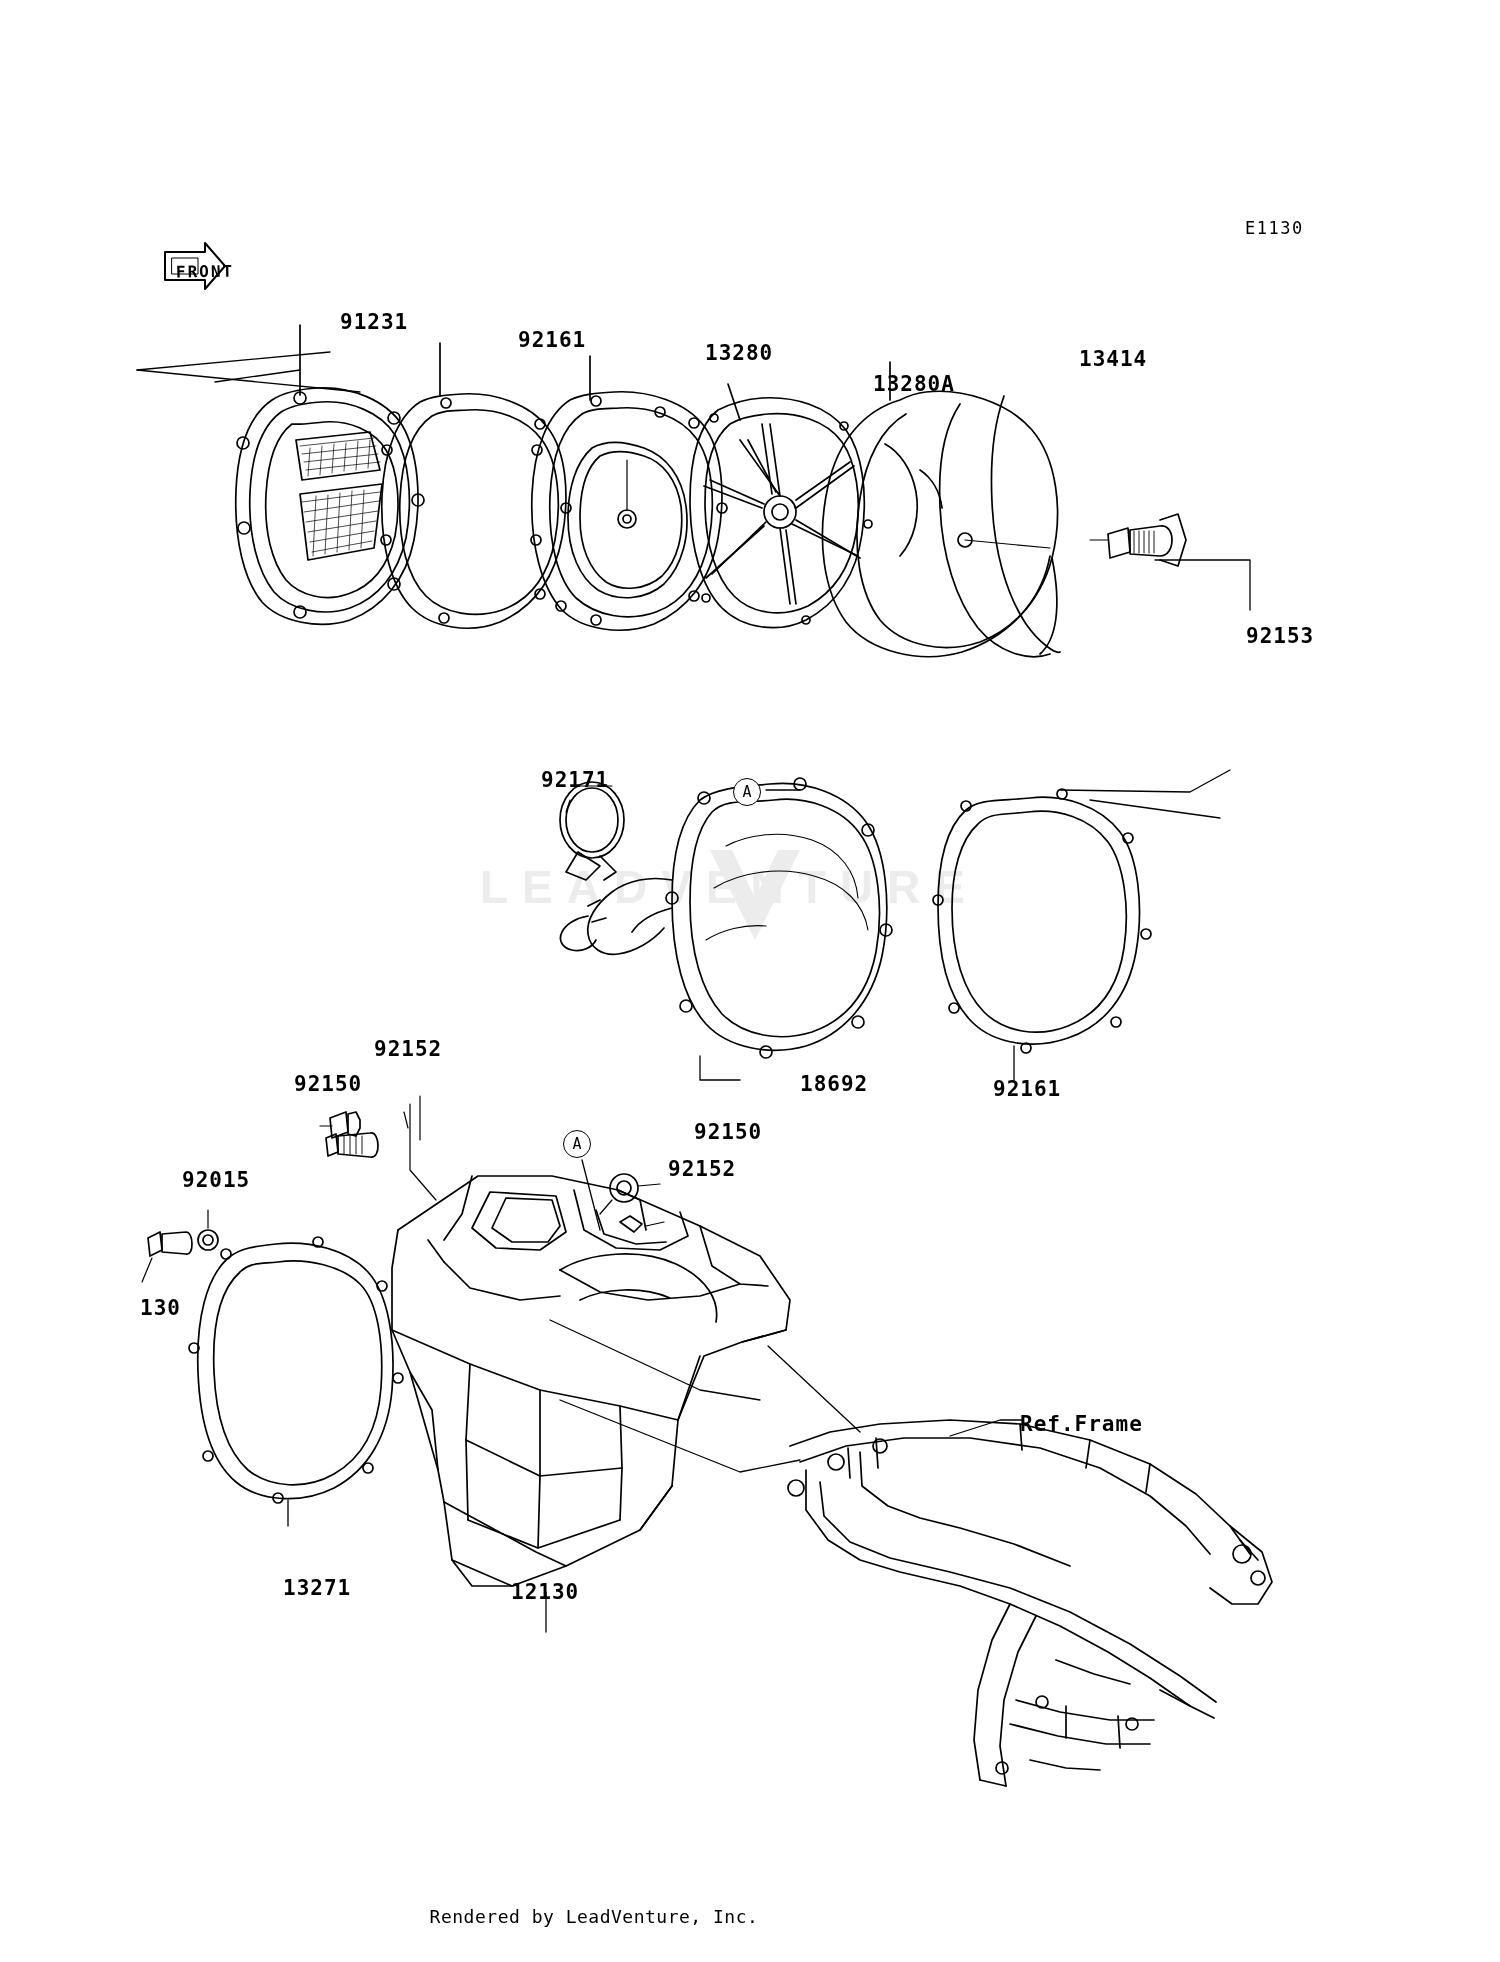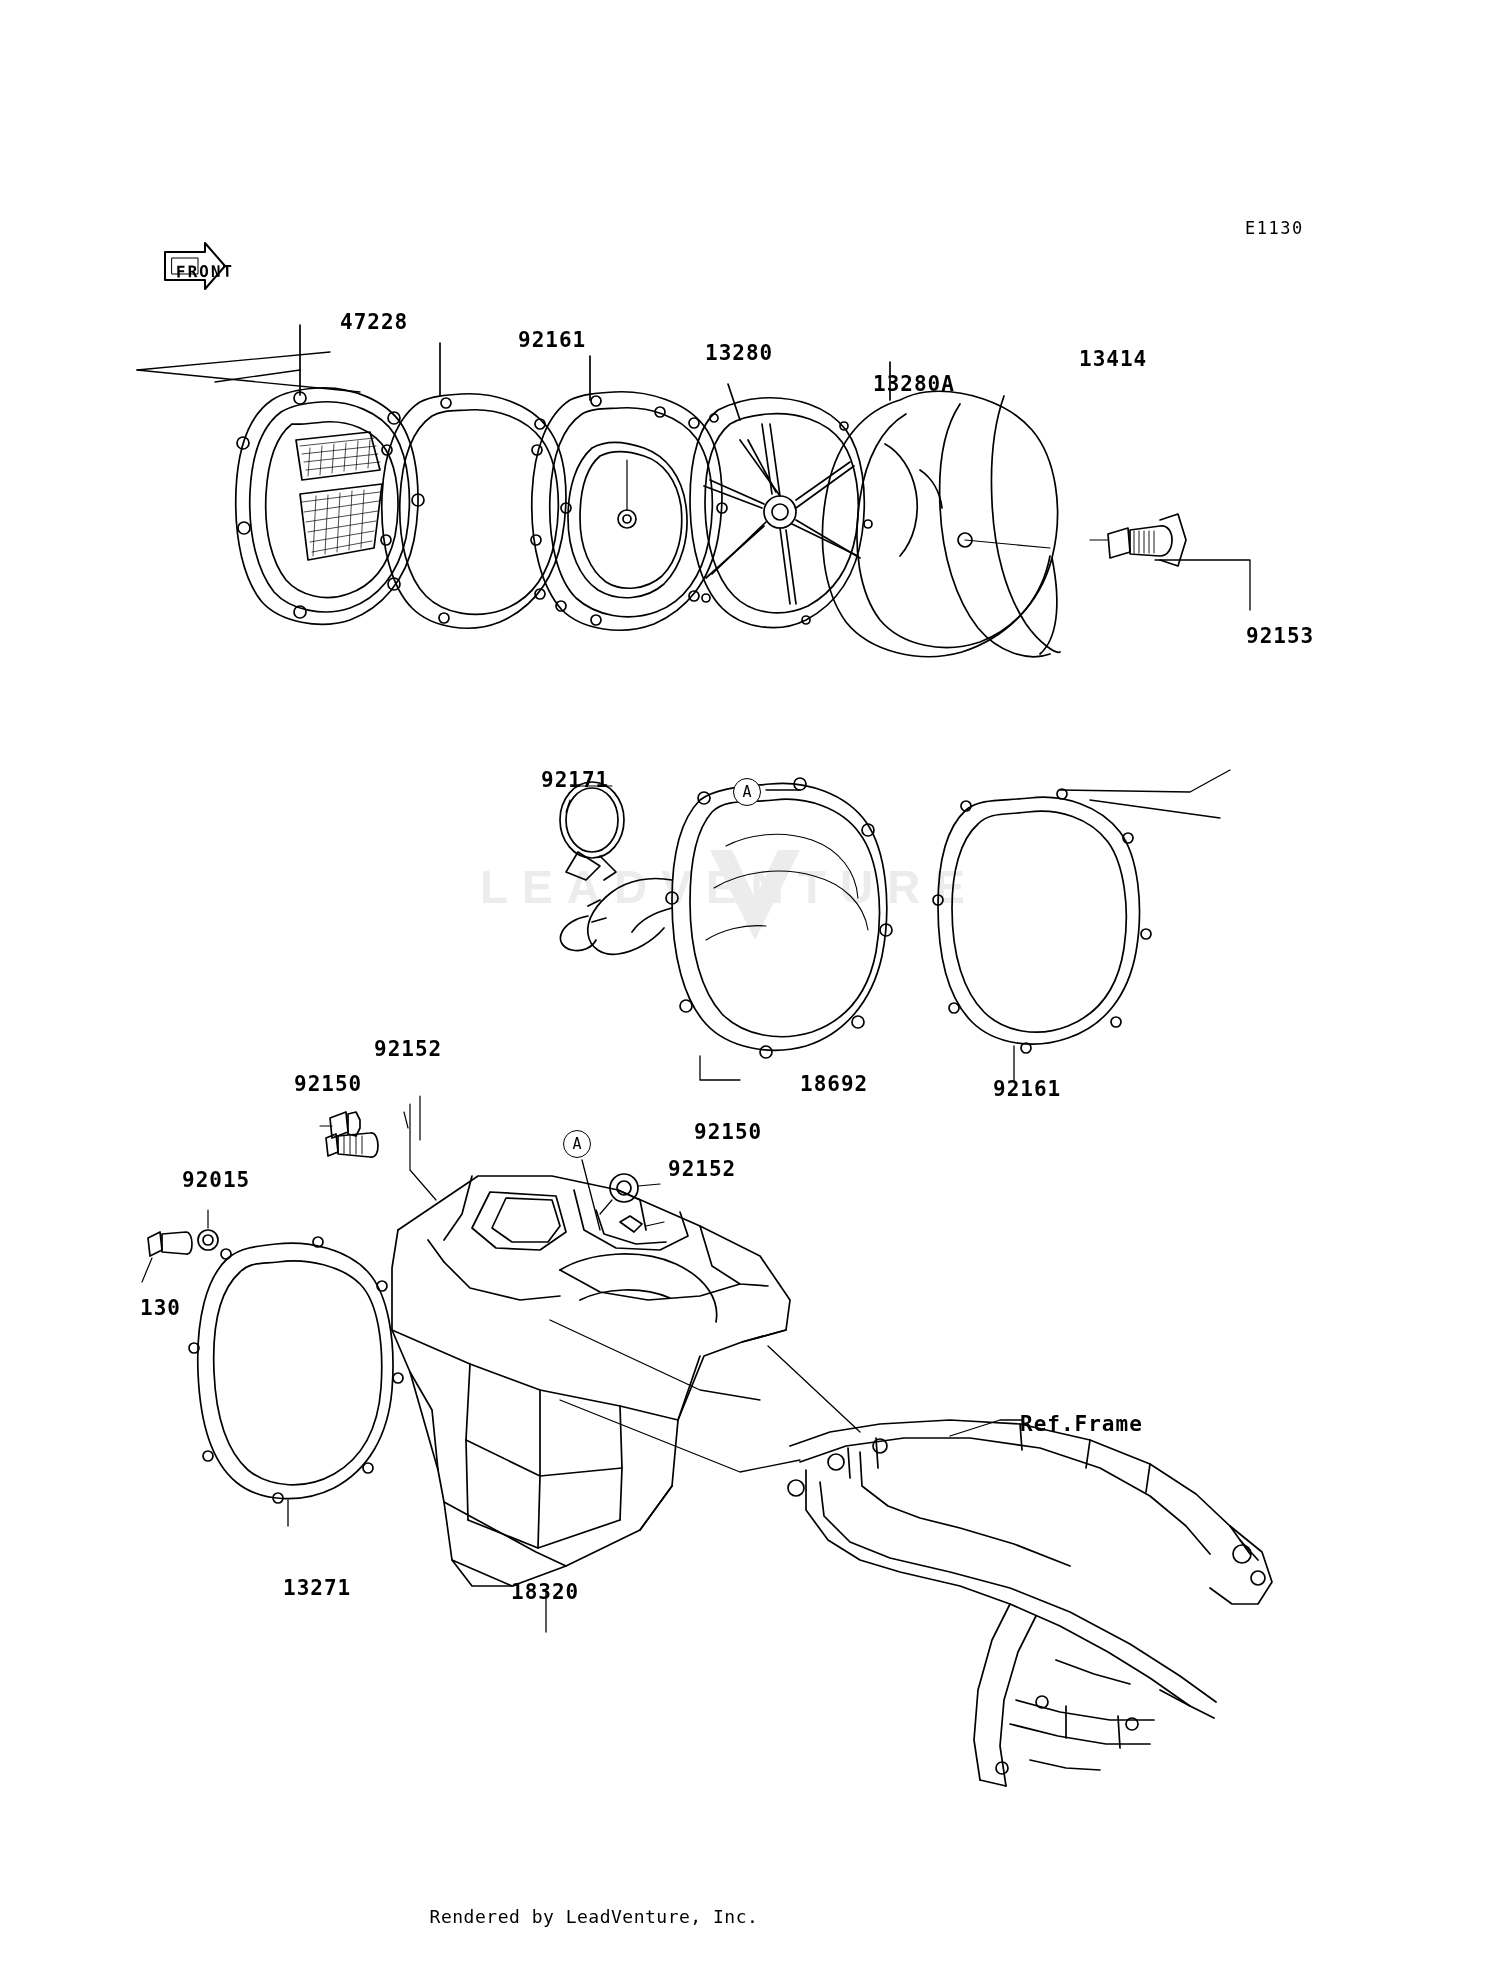--- a/index.html
+++ b/index.html
@@ -364,34 +364,34 @@
     </g>
   </svg>
 
   <div class="front-text">FRONT</div>
 
   <div class="label small" style="left:1245px; top:218px;">E1130</div>
 
   <div class="callout-circle" style="left:733px; top:778px;">A</div>
   <div class="callout-circle" style="left:563px; top:1130px;">A</div>
 
-  <div class="label" style="left:340px; top:310px;">47228</div>
+  <div class="label" style="left:340px; top:310px;">91231</div>
   <div class="label" style="left:518px; top:328px;">92161</div>
   <div class="label" style="left:705px; top:341px;">13280</div>
   <div class="label" style="left:873px; top:372px;">13280A</div>
   <div class="label" style="left:1079px; top:347px;">13414</div>
   <div class="label" style="left:1246px; top:624px;">92153</div>
   <div class="label" style="left:541px; top:728px;margin-top:40px;">92171</div>
   <div class="label" style="left:800px; top:1072px;">18692</div>
   <div class="label" style="left:993px; top:1077px;">92161</div>
   <div class="label" style="left:374px; top:1037px;">92152</div>
   <div class="label" style="left:294px; top:1072px;">92150</div>
   <div class="label" style="left:694px; top:1120px;">92150</div>
   <div class="label" style="left:668px; top:1157px;">92152</div>
   <div class="label" style="left:182px; top:1168px;">92015</div>
   <div class="label" style="left:140px; top:1296px;">130</div>
   <div class="label" style="left:283px; top:1532px;margin-top:44px;">13271</div>
-  <div class="label" style="left:511px; top:1580px;">18320</div>
+  <div class="label" style="left:511px; top:1580px;">12130</div>
   <div class="label" style="left:1020px; top:1412px;">Ref.Frame</div>
 
   <div class="footer-note">Rendered by LeadVenture, Inc.</div>
 
 </div>
 
 </body></html>

